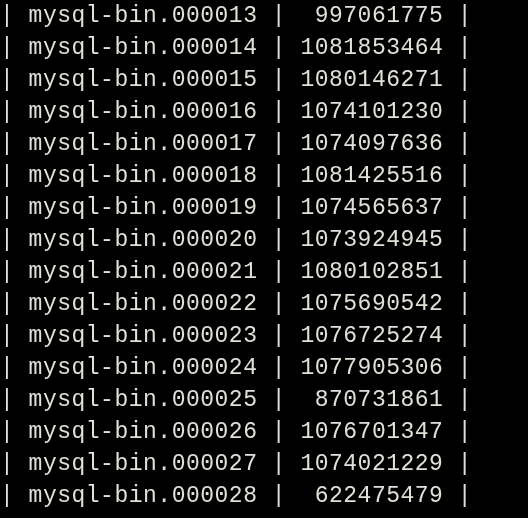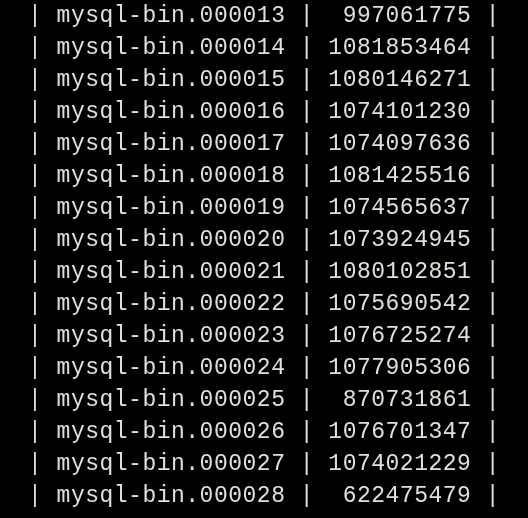--- a/index.html
+++ b/index.html
@@ -17,21 +17,20 @@
       height: 518px;
       overflow: hidden;
       padding: 0;
       letter-spacing: 0.5px;
     }
     .table-container {
       white-space: pre;
     }
     .row {
       display: block;
-      text-align: center;
     }
     .sep {
       color: #e0e0d8;
     }
   </style>
 </head>
 <body>
 
 <div class="table-container" id="table-output"><span class="row"><span class="sep">| </span><span>mysql-bin.000013</span><span class="sep"> | </span><span> 997061775</span><span class="sep"> |</span></span><span class="row"><span class="sep">| </span><span>mysql-bin.000014</span><span class="sep"> | </span><span>1081853464</span><span class="sep"> |</span></span><span class="row"><span class="sep">| </span><span>mysql-bin.000015</span><span class="sep"> | </span><span>1080146271</span><span class="sep"> |</span></span><span class="row"><span class="sep">| </span><span>mysql-bin.000016</span><span class="sep"> | </span><span>1074101230</span><span class="sep"> |</span></span><span class="row"><span class="sep">| </span><span>mysql-bin.000017</span><span class="sep"> | </span><span>1074097636</span><span class="sep"> |</span></span><span class="row"><span class="sep">| </span><span>mysql-bin.000018</span><span class="sep"> | </span><span>1081425516</span><span class="sep"> |</span></span><span class="row"><span class="sep">| </span><span>mysql-bin.000019</span><span class="sep"> | </span><span>1074565637</span><span class="sep"> |</span></span><span class="row"><span class="sep">| </span><span>mysql-bin.000020</span><span class="sep"> | </span><span>1073924945</span><span class="sep"> |</span></span><span class="row"><span class="sep">| </span><span>mysql-bin.000021</span><span class="sep"> | </span><span>1080102851</span><span class="sep"> |</span></span><span class="row"><span class="sep">| </span><span>mysql-bin.000022</span><span class="sep"> | </span><span>1075690542</span><span class="sep"> |</span></span><span class="row"><span class="sep">| </span><span>mysql-bin.000023</span><span class="sep"> | </span><span>1076725274</span><span class="sep"> |</span></span><span class="row"><span class="sep">| </span><span>mysql-bin.000024</span><span class="sep"> | </span><span>1077905306</span><span class="sep"> |</span></span><span class="row"><span class="sep">| </span><span>mysql-bin.000025</span><span class="sep"> | </span><span> 870731861</span><span class="sep"> |</span></span><span class="row"><span class="sep">| </span><span>mysql-bin.000026</span><span class="sep"> | </span><span>1076701347</span><span class="sep"> |</span></span><span class="row"><span class="sep">| </span><span>mysql-bin.000027</span><span class="sep"> | </span><span>1074021229</span><span class="sep"> |</span></span><span class="row"><span class="sep">| </span><span>mysql-bin.000028</span><span class="sep"> | </span><span> 622475479</span><span class="sep"> |</span></span></div>
 

